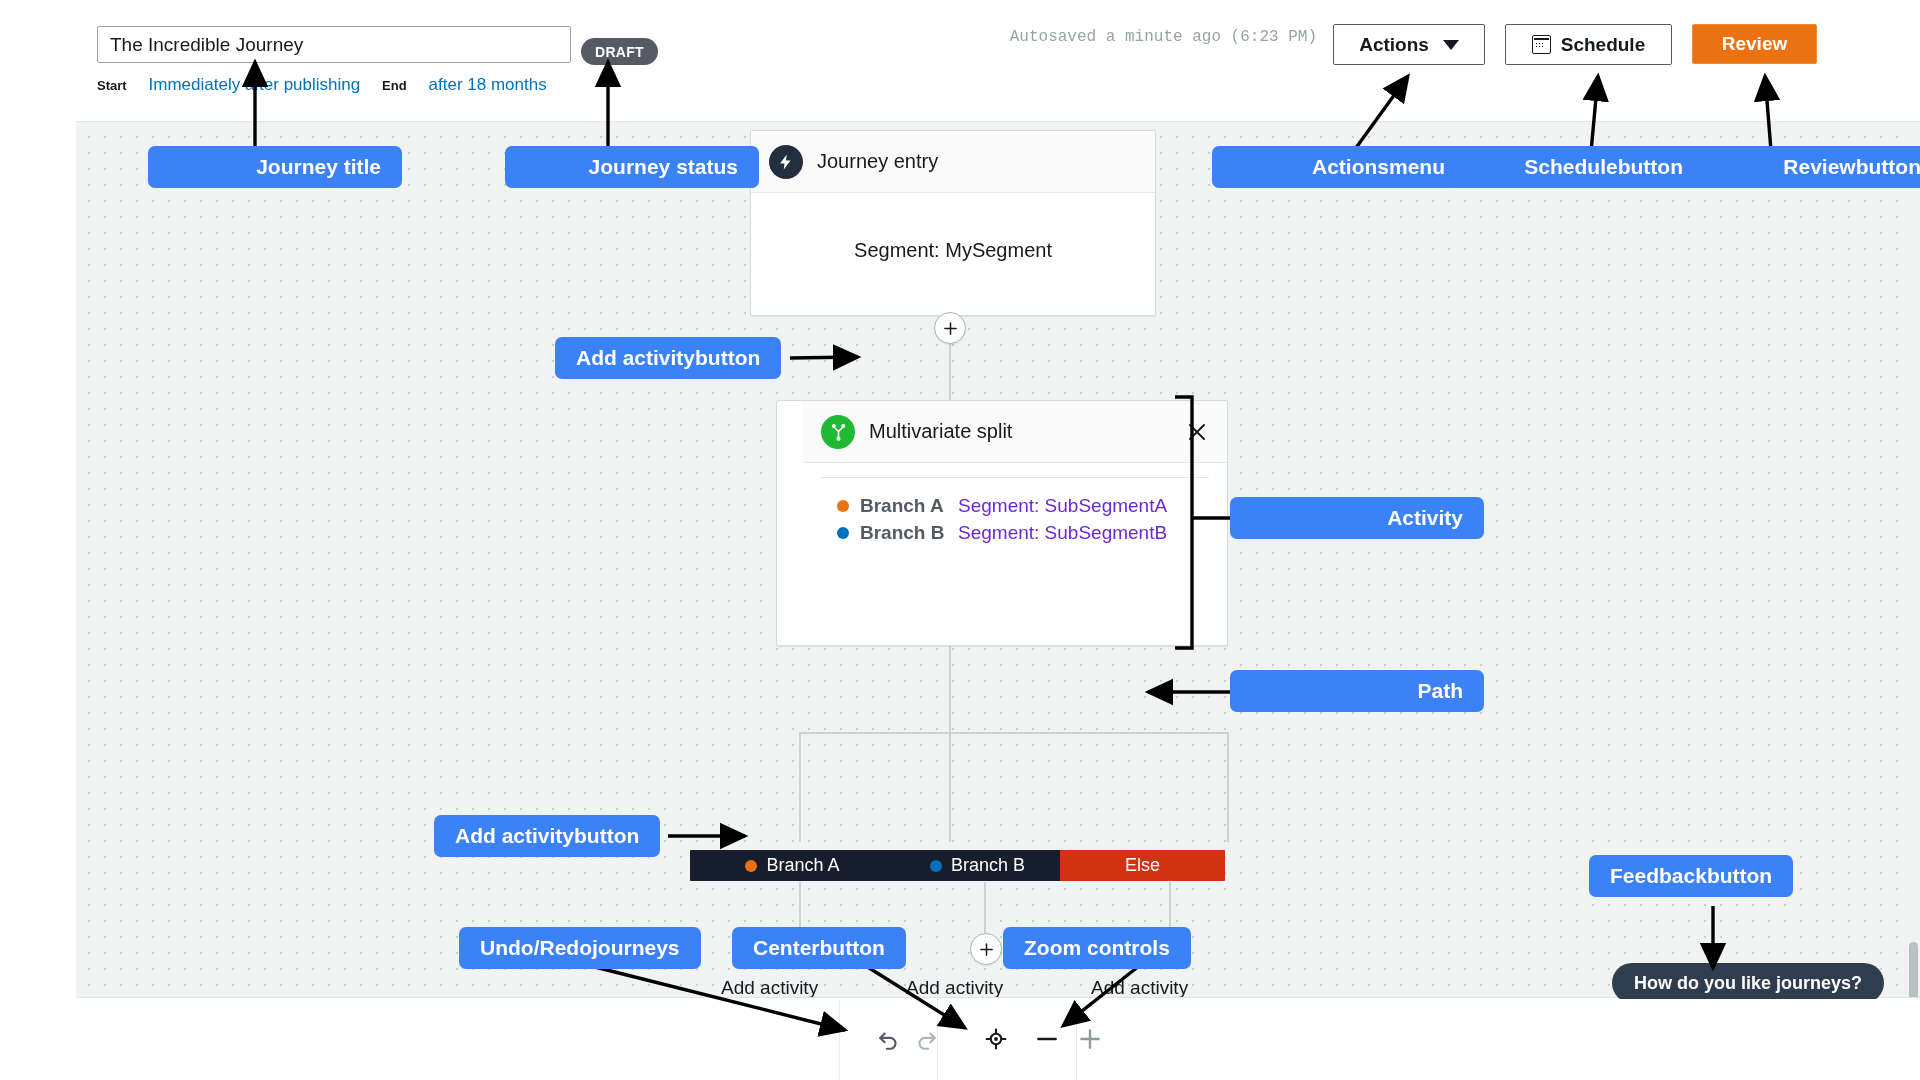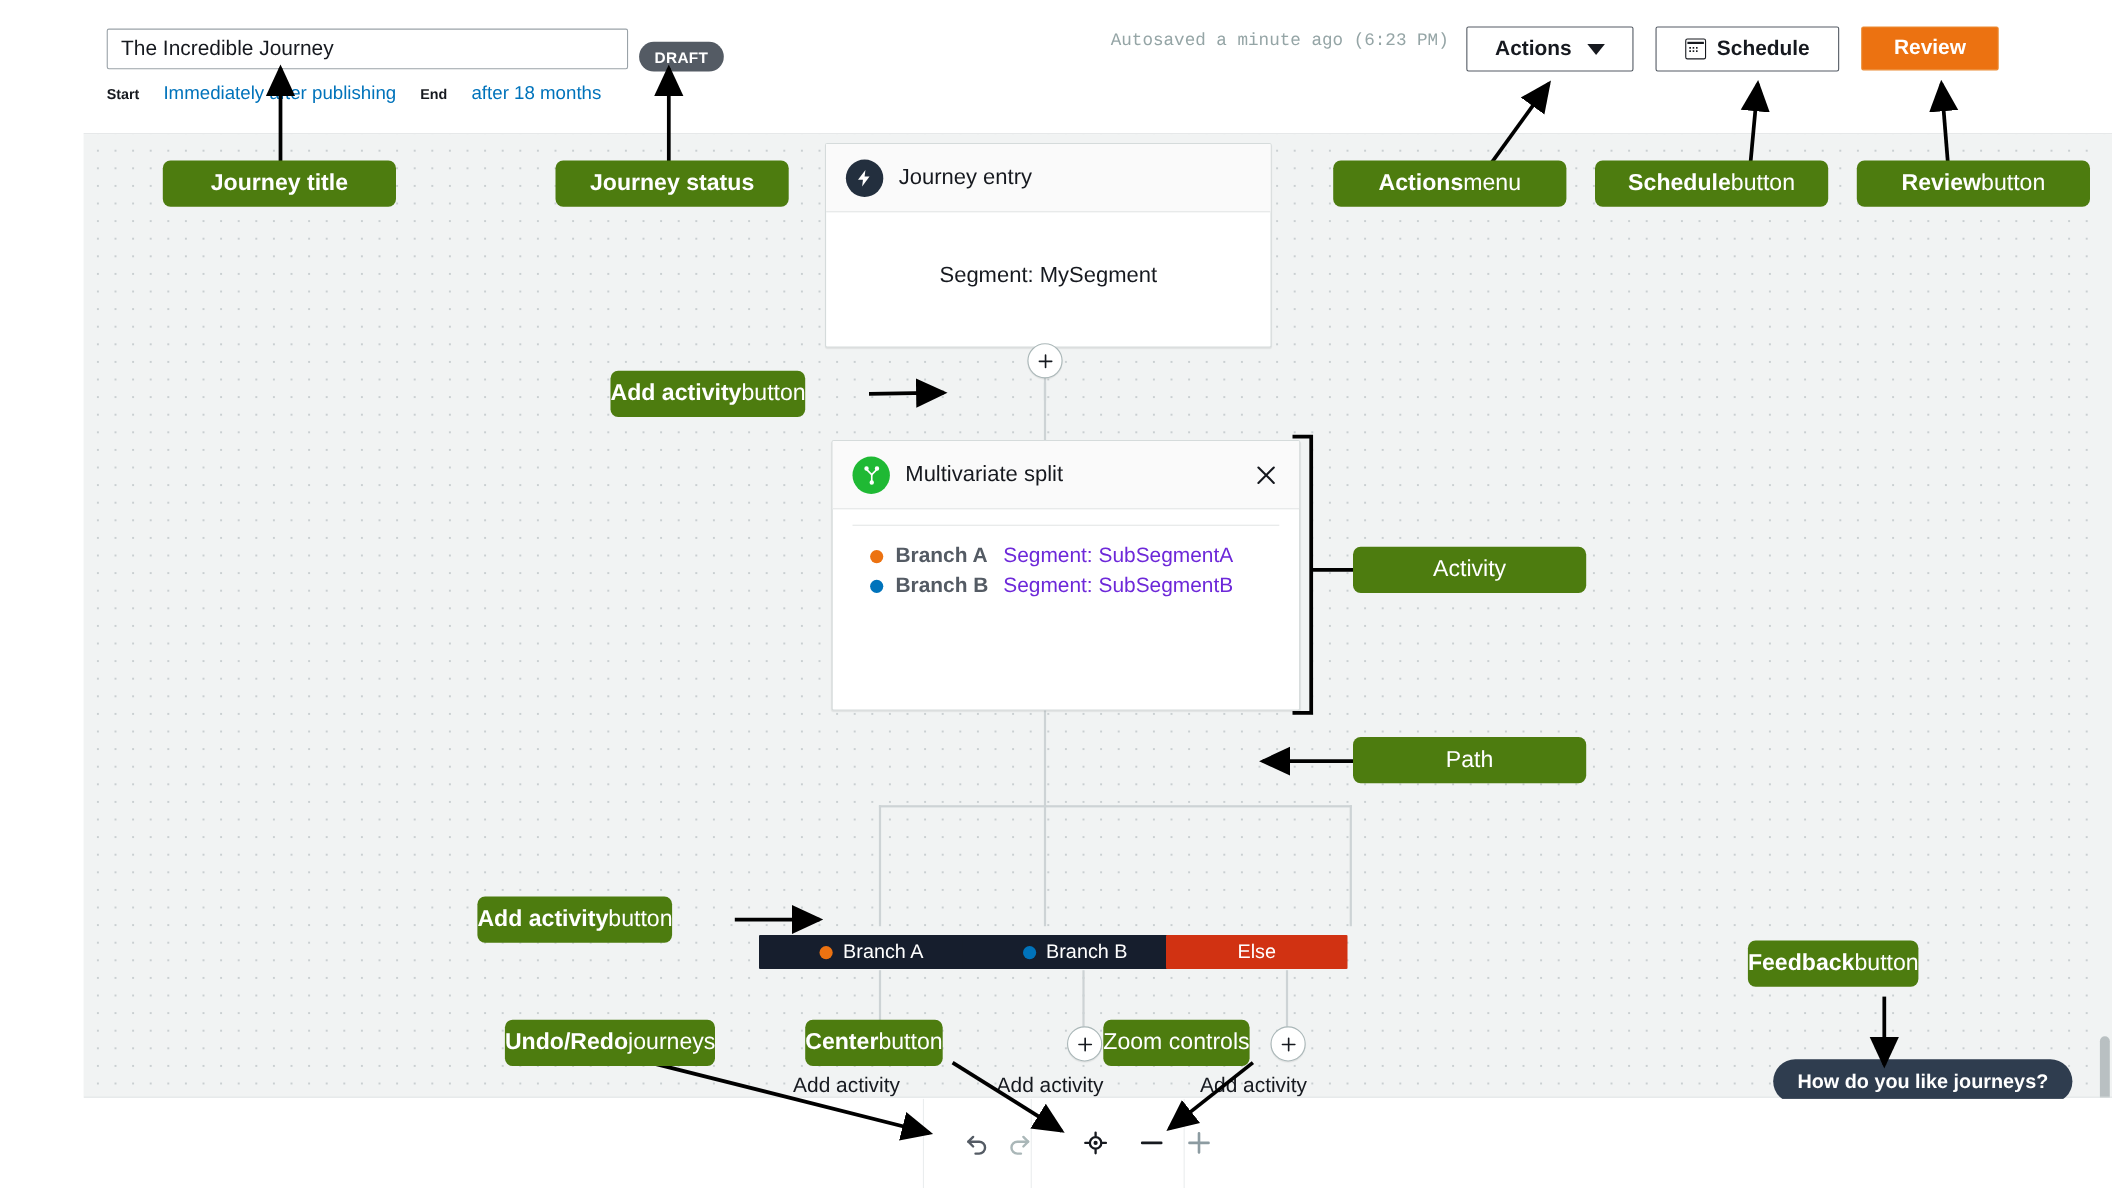--- a/index.html
+++ b/index.html
@@ -115,26 +115,26 @@
   }
 
   
   .bottombar{position:absolute;left:76px;top:999px;width:1844px;height:81px;background:#fff;}
   .bdiv{position:absolute;top:0;width:1px;height:81px;background:#eaedee;}
   .tool{position:absolute;top:20px;width:40px;height:40px;display:flex;align-items:center;
     justify-content:center;cursor:pointer;}
 
   
   .anno{
-    position:absolute;background:#4d7c0f;color:#fff;border-radius:7px;
-    display:flex;align-items:center;justify-content:center;
-    font-size:21px;white-space:nowrap;padding:0 0;height:42px;
+    position:absolute;background:#3b82f6;color:#fff;border-radius:7px;
+    display:flex;align-items:center;justify-content:flex-end;
+    font-size:21px;white-space:nowrap;padding:0 21px;height:42px;
   }
   .anno b{font-weight:bold;}
-  .anno span.rg{font-weight:normal;}
+  .anno span.rg{font-weight:bold;}
   svg.ann{position:absolute;left:0;top:0;width:1920px;height:1080px;pointer-events:none;overflow:visible;}
 </style>
 </head>
 <body>
 
 <div id="root">
 
   <div class="topbar">
     <input class="title-input" value="The Incredible Journey" style="">
     <div class="draft-badge">DRAFT</div>
@@ -196,21 +196,21 @@
         <div class="seg-line">Segment: MySegment</div>
       </div>
     </div>
 
     <div class="plus" style="left:858px;top:190px;">
       <svg width="15" height="15" viewBox="0 0 16 16">
           <path d="M8 2v12M2 8h12" stroke="#16191f" stroke-width="1.6" stroke-linecap="round"></path>
         </svg>
     </div>
 
-    <div class="card" style="left:680px;top:278px;width:424px;height:244px;">
+    <div class="card" style="left:700px;top:278px;width:424px;height:244px;padding-left:26px;">
       <div class="card-head">
         <span class="ico-circ ico-split">
           <svg width="19" height="19" viewBox="0 0 24 24" fill="none" stroke="#fff" stroke-width="1.9" stroke-linecap="round">
             <path d="M12 21V12"></path>
               <path d="M12 12L6 6"></path>
               <path d="M12 12l6-6"></path>
             <circle cx="6" cy="5" r="1.6" fill="#fff"></circle>
               <circle cx="18" cy="5" r="1.6" fill="#fff"></circle>
             <circle cx="12" cy="21" r="1.6" fill="#fff"></circle>
           </svg>

